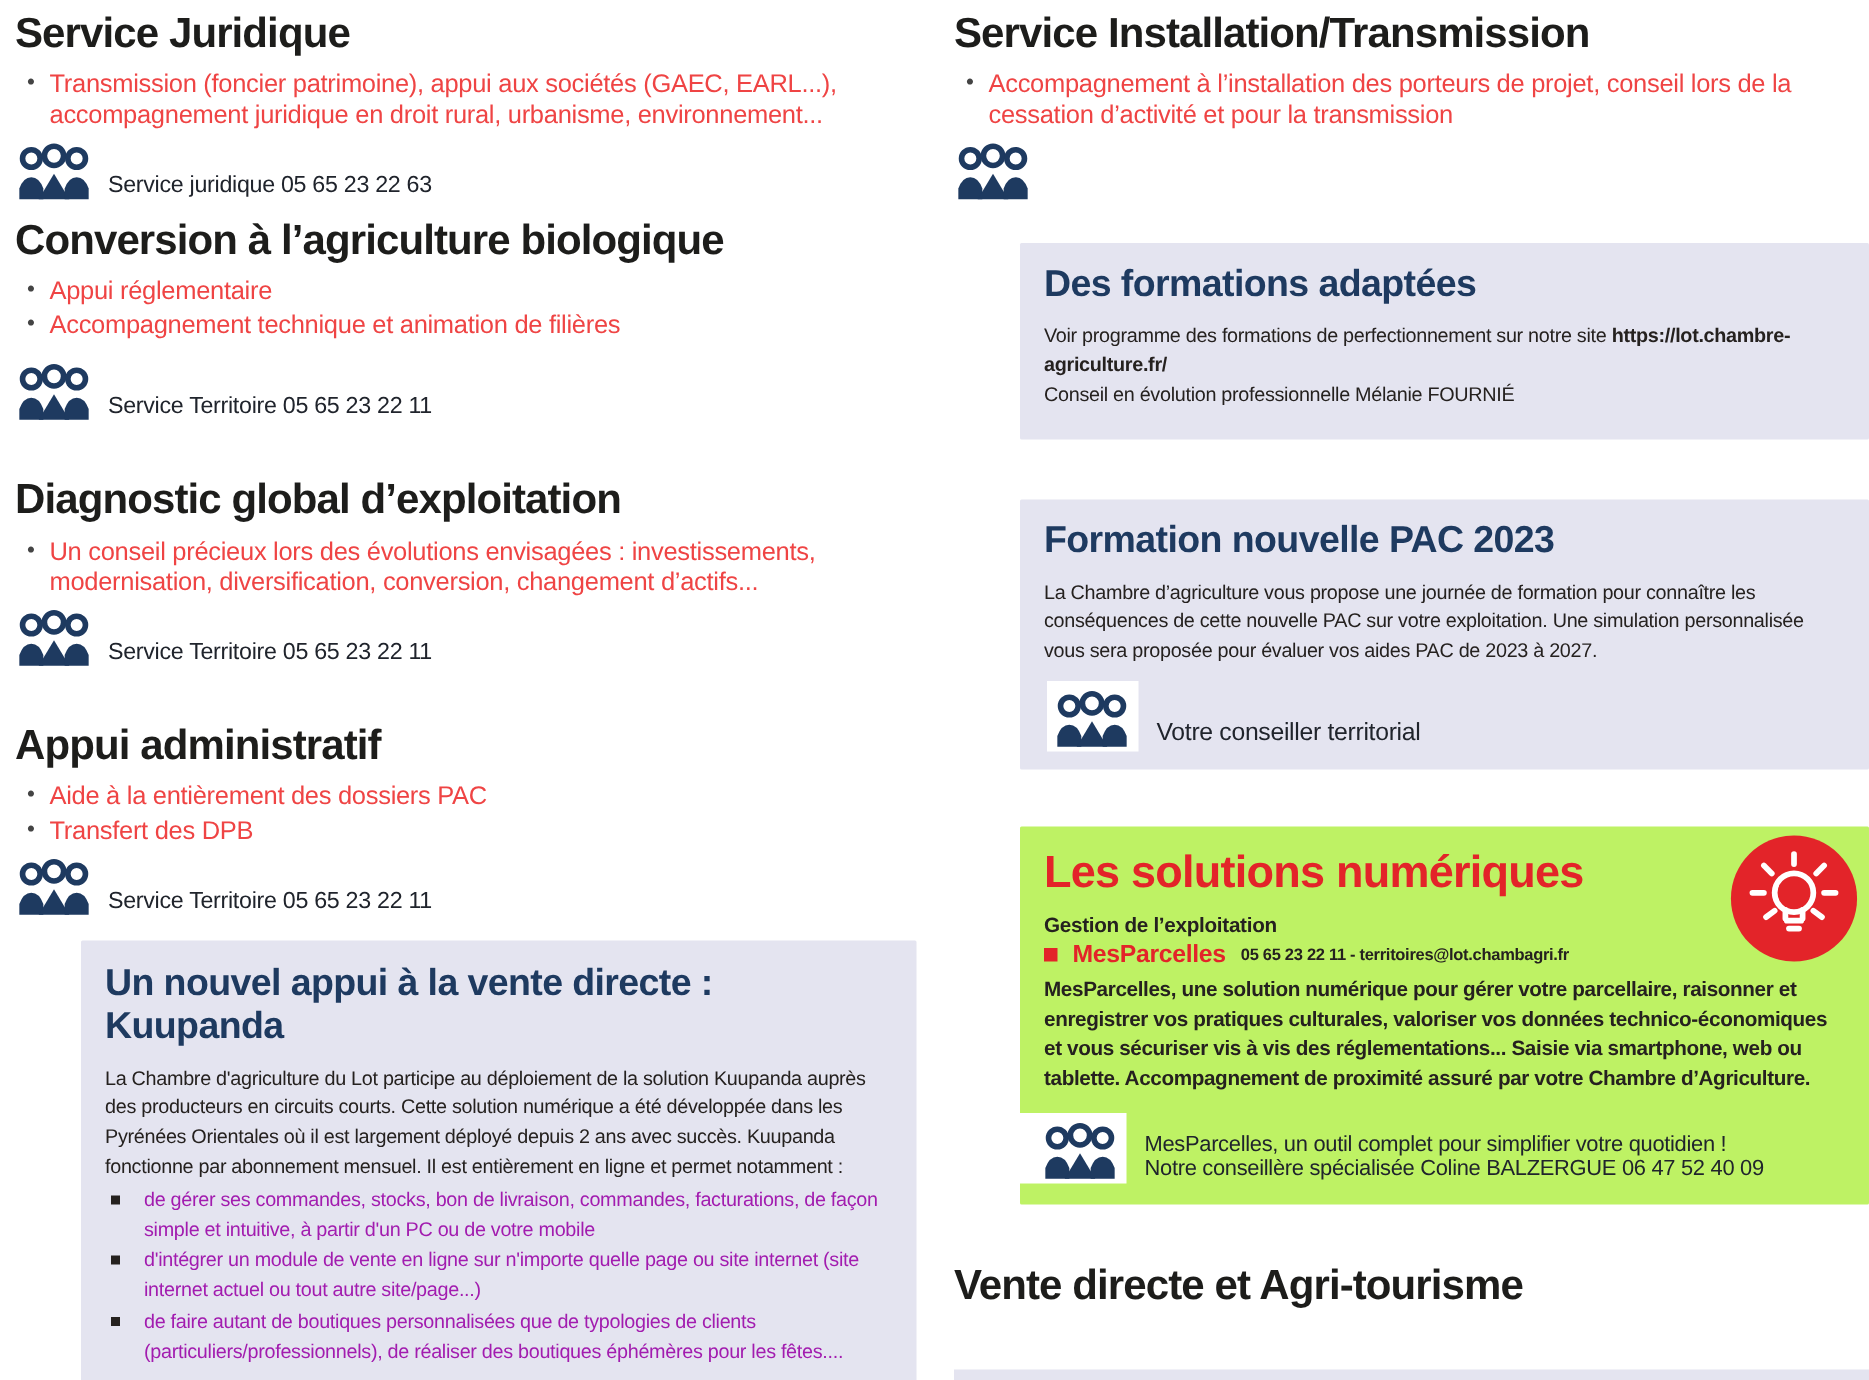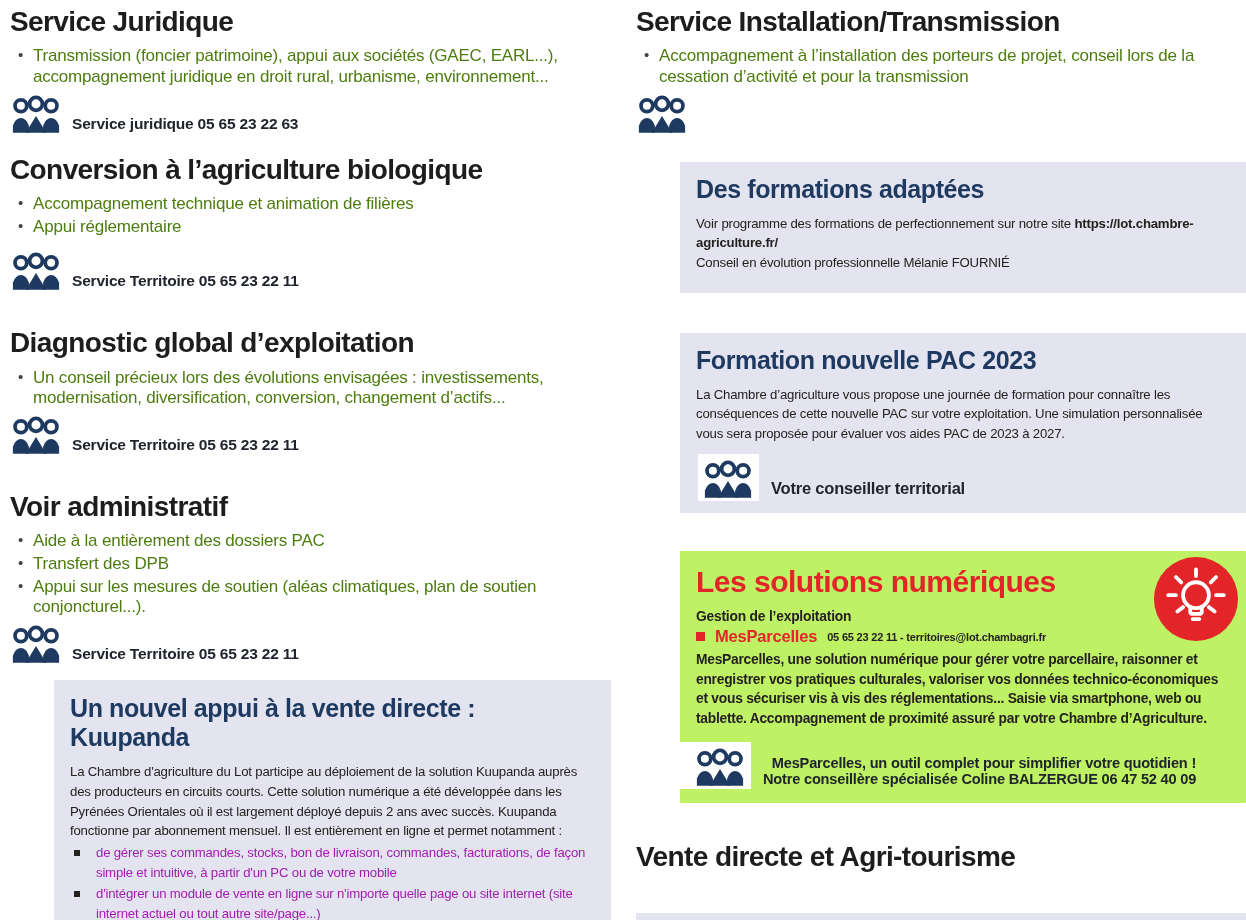--- a/index.html
+++ b/index.html
@@ -23,43 +23,42 @@
     line-height: 1.15;
     margin-bottom: 8px;
   }
   ul.dots { list-style: none; margin: 2px 0 2px 6px; }
   ul.dots li {
     position: relative;
     padding-left: 17px;
     font-size: 17px;
     line-height: 1.22;
     letter-spacing: -0.2px;
-    color: #4d7c0f;
+    color: #ef4444;
     margin-bottom: 2px;
   }
   ul.dots li::before {
     content: "•";
     position: absolute; left: 2px; top: 0px;
     font-size: 15px; color: #444;
   }
 
   .contact {
     display: flex;
     align-items: flex-end;
     gap: 12px;
     margin: 6px 0 0 2px;
   }
   .contact .ppl { width: 48px; height: 42px; flex: 0 0 auto; }
   .contact .lbl {
     font-size: 15.5px;
-    font-weight: bold;
+    font-weight: normal;
     letter-spacing: -0.2px;
     color: #20242c;
     padding-bottom: 3px;
-    text-align: right;
   }
   .contact.on-box .icon-wrap {
     background: #ffffff;
     padding: 5px 7px 0 6px;
     line-height: 0;
   } 
 
   .box {
     border-radius: 1px;
     margin-left: 44px;
@@ -124,21 +123,21 @@
 
   b.url { font-weight: bold; }
 
   .bottom-strip {
     position: absolute;
     left: 636px; top: 913px;
     width: 610px; height: 7px;
     background: #e4e4f0;
   }
 
-  .m-top-18 { margin-top: 18px; }
+  .m-top-18 { margin-top: 8px; }
   .m-top-34 { margin-top: 34px; }
   .vente { margin-top: 38px; }
   svg.defs { position: absolute; width: 0; height: 0; }
 </style>
 </head>
 <body>
 
 <svg class="defs" aria-hidden="true">
   <defs>
     <g id="ppl-icon">
@@ -163,22 +162,22 @@
       <svg class="ppl" viewBox="0 0 54 44">
           <use href="#ppl-icon"></use>
         </svg>
       <span class="lbl">Service juridique 05 65 23 22 63</span>
     </div>
   </section>
 
   <section class="m-top-18">
     <h1 class="sec-title">Conversion à l’agriculture biologique</h1>
     <ul class="dots">
+      <li>Appui réglementaire</li>
       <li>Accompagnement technique et animation de filières</li>
-      <li>Appui réglementaire</li>
     </ul>
     <div class="contact" style="margin-top:14px">
       <svg class="ppl" viewBox="0 0 54 44">
           <use href="#ppl-icon"></use>
         </svg>
       <span class="lbl">Service Territoire 05 65 23 22 11</span>
     </div>
   </section>
 
   <section class="m-top-34">
@@ -188,25 +187,24 @@
     </ul>
     <div class="contact">
       <svg class="ppl" viewBox="0 0 54 44">
           <use href="#ppl-icon"></use>
         </svg>
       <span class="lbl">Service Territoire 05 65 23 22 11</span>
     </div>
   </section>
 
   <section class="m-top-34">
-    <h1 class="sec-title">Voir administratif</h1>
+    <h1 class="sec-title">Appui administratif</h1>
     <ul class="dots">
       <li>Aide à la entièrement des dossiers PAC</li>
       <li>Transfert des DPB</li>
-      <li>Appui sur les mesures de soutien (aléas climatiques, plan de soutien conjoncturel...).</li>
     </ul>
     <div class="contact">
       <svg class="ppl" viewBox="0 0 54 44">
           <use href="#ppl-icon"></use>
         </svg>
       <span class="lbl">Service Territoire 05 65 23 22 11</span>
     </div>
   </section>
 
   <div class="box lav kuupanda">

